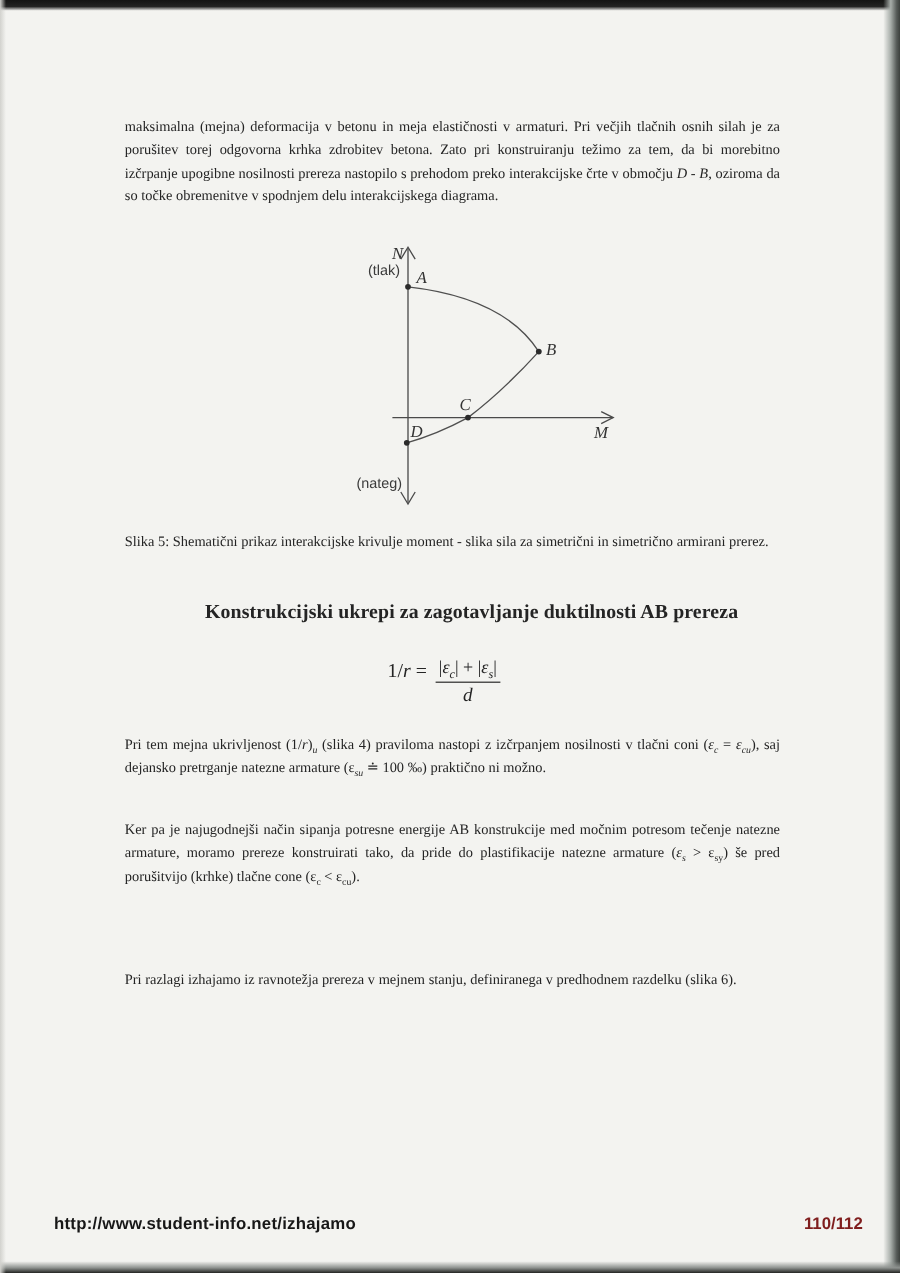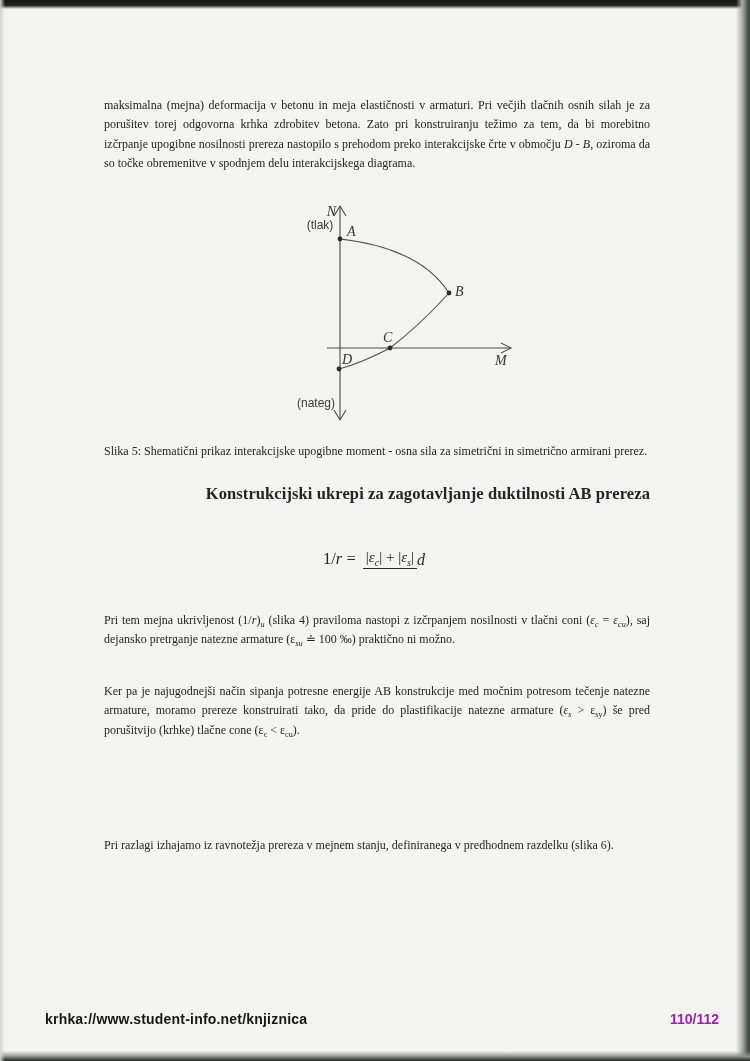--- a/index.html
+++ b/index.html
@@ -32,39 +32,39 @@
   .heading{font-weight:bold;letter-spacing:0.1px;}
   .it{font-style:italic;}
   sub{font-size:68%;line-height:0;}
 
   
   .formula{
     position:absolute;left:323px;top:549px;
     display:flex;align-items:flex-start;gap:7px;
     font-size:16.5px;
   }
-  .frac{display:inline-flex;flex-direction:row;align-items:center;}
+  .frac{display:inline-flex;flex-direction:column;align-items:center;}
   .frac .num{padding:0 3px 2px;border-bottom:1.2px solid #2a2a2a;font-size:15px;}
   .frac .den{padding-top:2px;font-size:16px;}
 
   
   .figure{position:absolute;left:280px;top:196px;width:260px;height:232px;}
   .fig-label-serif{font-family:"Liberation Serif","DejaVu Serif",serif;font-style:italic;font-size:14px;fill:#333;}
   .fig-label-sans{font-family:"Liberation Sans","DejaVu Sans",sans-serif;font-size:12px;fill:#3a3a3a;}
 
   
   .footer-url{
     position:absolute;left:45px;top:1011px;
     font-family:"Liberation Sans","DejaVu Sans",sans-serif;
     font-weight:bold;font-size:14px;color:#171717;letter-spacing:0.2px;
   }
   .footer-page{
     position:absolute;right:31px;top:1011px;
     font-family:"Liberation Sans","DejaVu Sans",sans-serif;
-    font-weight:bold;font-size:14px;color:#a21caf;
+    font-weight:bold;font-size:14px;color:#7f1d1d;
   }
 </style>
 </head>
 <body>
 
 <div class="page">
 
   <div class="edge-top"></div>
   <div class="edge-right"></div>
   <div class="edge-bottom"></div>
@@ -94,36 +94,36 @@
     <text x="56" y="20" text-anchor="end" class="fig-label-serif">N</text>
     <text x="40" y="33" text-anchor="middle" class="fig-label-sans">(tlak)</text>
     <text x="67" y="40" class="fig-label-serif">A</text>
     <text x="175" y="100" class="fig-label-serif">B</text>
     <text x="103" y="146" class="fig-label-serif">C</text>
     <text x="62" y="168" class="fig-label-serif">D</text>
     <text x="215" y="169" class="fig-label-serif">M</text>
     <text x="17" y="211" class="fig-label-sans">(nateg)</text>
   </svg>
 
-  <p class="textblock lastline-left" style="top:430px;text-align:left;"><span>Slika 5: Shematični prikaz interakcijske upogibne moment - osna sila za simetrični in simetrično armirani prerez.</span></p>
+  <p class="textblock lastline-left" style="top:430px;text-align:left;"><span>Slika 5: Shematični prikaz interakcijske krivulje moment - slika sila za simetrični in simetrično armirani prerez.</span></p>
 
-  <h2 class="textblock heading" style="top:484px;margin:0;font-size:16.5px;text-align:right;"><span>Konstrukcijski ukrepi za zagotavljanje duktilnosti AB prereza</span></h2>
+  <h2 class="textblock heading" style="top:484px;margin:16px;font-size:16.5px;text-align:center;"><span>Konstrukcijski ukrepi za zagotavljanje duktilnosti AB prereza</span></h2>
 
 
   <div class="formula">
     <span><span>1/</span><span class="it">r</span><span> =</span></span>
     <span class="frac">
       <span class="num"><span>|</span><span class="it">ε</span><sub class="it">c</sub><span>| + |</span><span class="it">ε</span><sub class="it">s</sub><span>|</span></span>
       <span class="den"><span class="it">d</span></span>
     </span>
   </div>
 
   <p class="textblock" style="top:599px;"><span>Pri tem mejna ukrivljenost (1/</span><span class="it">r</span><span>)</span><sub class="it">u</sub><span> (slika 4) praviloma nastopi z izčrpanjem nosilnosti v tlačni coni (</span><span class="it">ε</span><sub class="it">c</sub><span> = </span><span class="it">ε</span><sub class="it">cu</sub><span>), saj dejansko pretrganje natezne armature (ε</span><sub class="it">su</sub><span> ≐ 100 ‰) praktično ni možno.</span></p>
 
   <p class="textblock" style="top:670px;"><span>Ker pa je najugodnejši način sipanja potresne energije AB konstrukcije med močnim potresom tečenje natezne armature, moramo prereze konstruirati tako, da pride do plastifikacije natezne armature (</span><span class="it">ε</span><sub class="it">s</sub><span> &gt; ε</span><sub>sy</sub><span>) še pred porušitvijo (krhke) tlačne cone (ε</span><sub>c</sub><span> &lt; ε</span><sub>cu</sub><span>).</span></p>
 
 
-  <p class="textblock" style="top:824px;"><span>Pri razlagi izhajamo iz ravnotežja prereza v mejnem stanju, definiranega v predhodnem razdelku (slika 6).</span></p>
+  <p class="textblock" style="top:795px;"><span>Pri razlagi izhajamo iz ravnotežja prereza v mejnem stanju, definiranega v predhodnem razdelku (slika 6).</span></p>
 
-  <div class="footer-url">krhka://www.student-info.net/knjiznica</div>
+  <div class="footer-url">http://www.student-info.net/izhajamo</div>
   <div class="footer-page">110/112</div>
 
 </div>
 
 </body></html>

